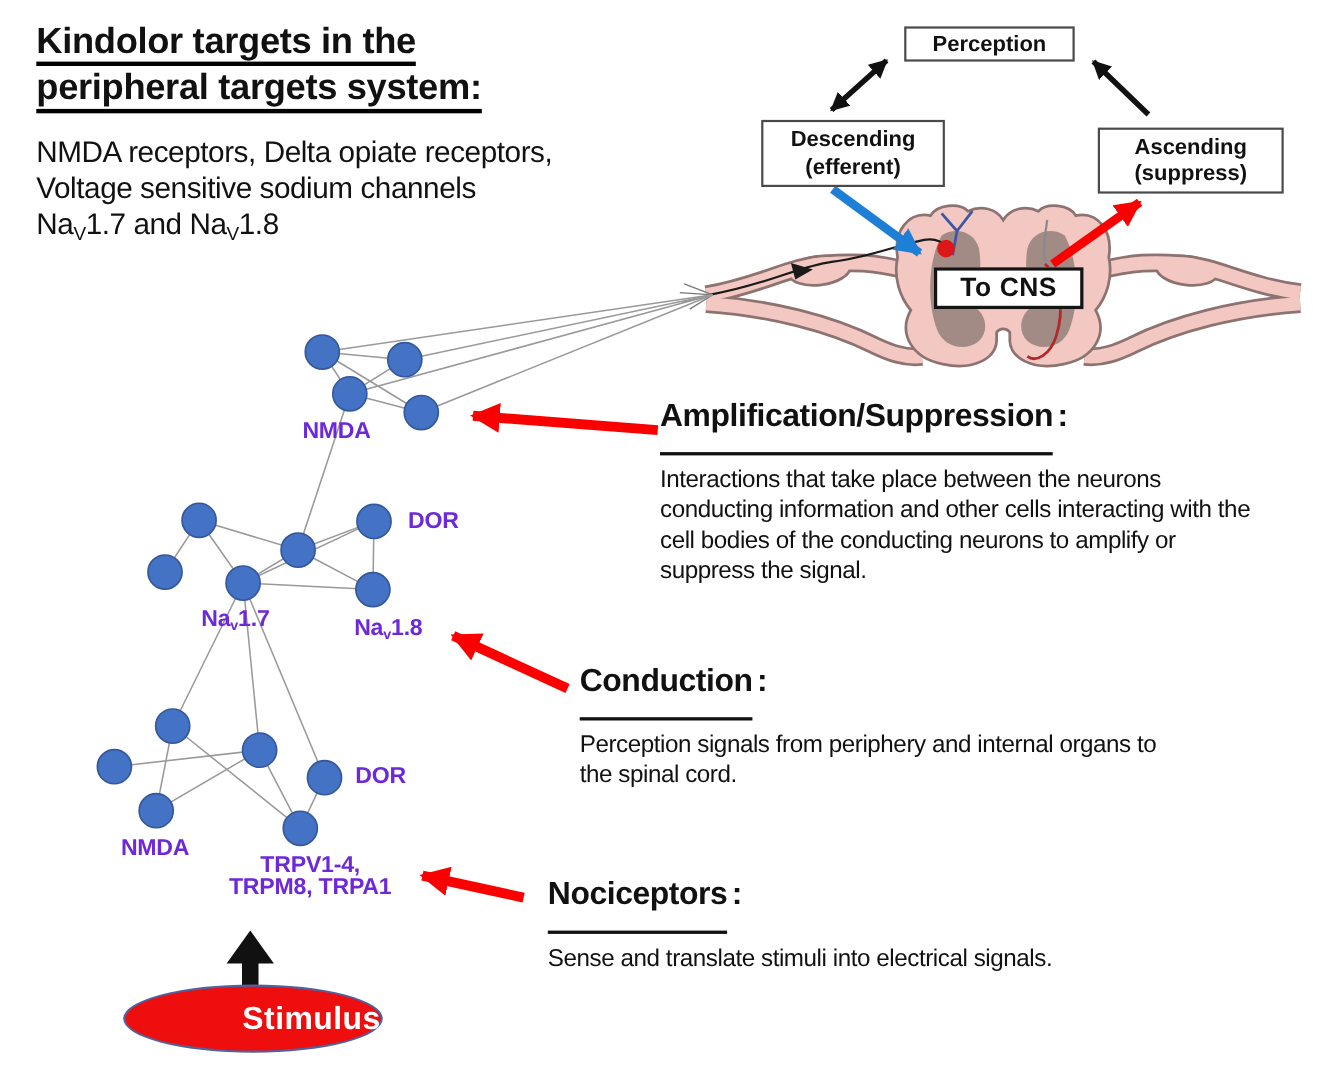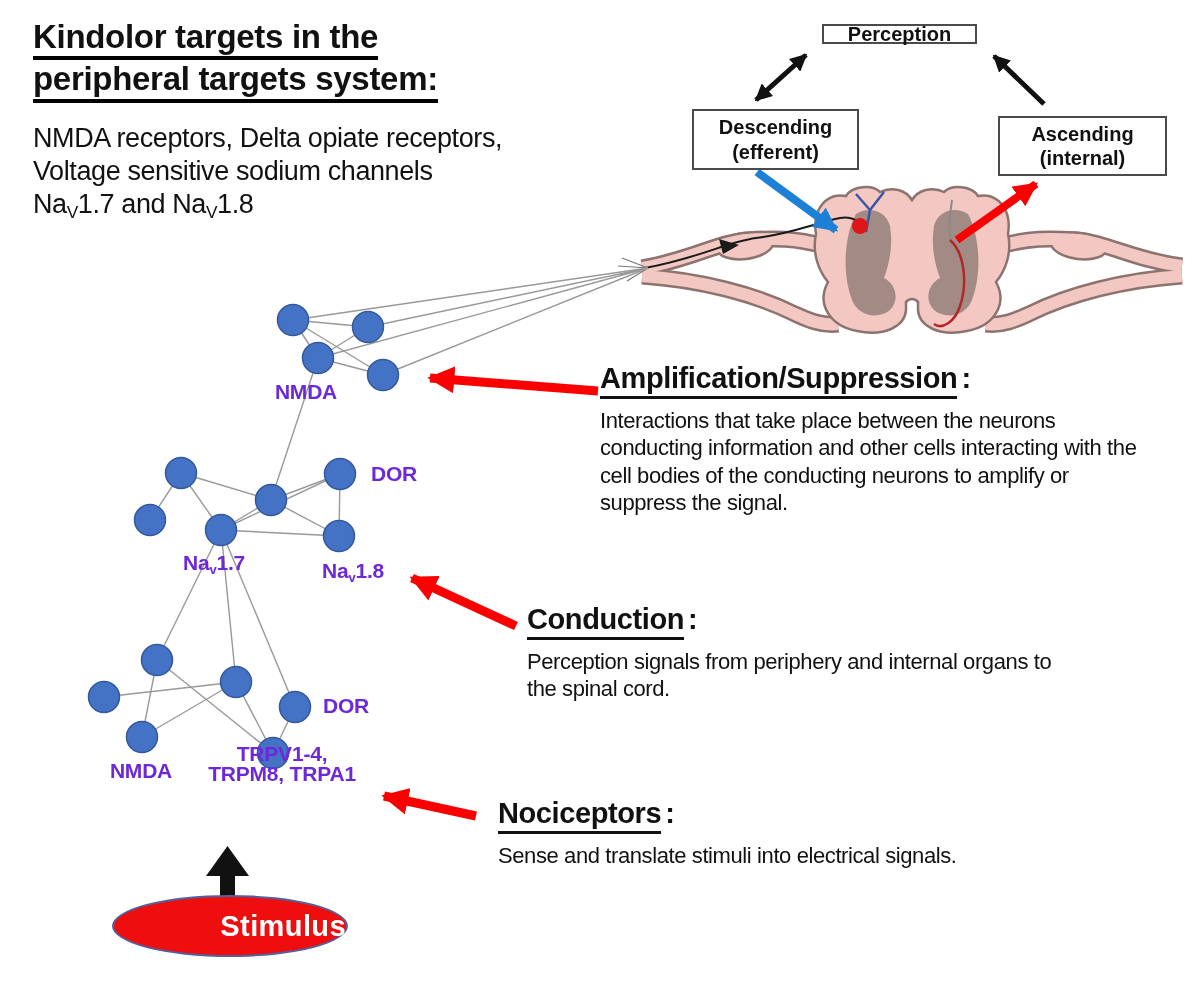--- a/index.html
+++ b/index.html
@@ -11,21 +11,21 @@
   .title{position:absolute;left:33px;top:18px}
   .title-h{font-size:33px;font-weight:bold;line-height:1.16;border-bottom:4px solid #000;
            display:inline-block;letter-spacing:-0.3px}
   .title-subs{margin-top:19px}
   .title-sub{font-size:27px;line-height:1.23;letter-spacing:-0.4px}
   .subv{font-size:64%;position:relative;top:5px}
 
   
   .ann{position:absolute}
   .ann-title{font-size:29px;font-weight:bold;border-bottom:3px solid #111;display:inline-block;
-             padding-bottom:1px;letter-spacing:-0.4px}
+             padding-bottom:16px;letter-spacing:-0.4px}
   .ann-colon{font-size:29px;font-weight:bold;margin-left:4px}
   .ann-body{font-size:22px;line-height:1.24;margin-top:8px;letter-spacing:-0.4px}
 
   
   .flow-box{position:absolute;background:#fff;border:2px solid #4a4a4a;display:flex;
             flex-direction:column;align-items:center;justify-content:center;font-weight:bold;
             font-size:20px;line-height:1.22;text-align:center;box-sizing:border-box}
   .to-cns{border:3px solid #141414;font-size:24px;letter-spacing:0.5px}
 
   
@@ -174,39 +174,42 @@
   <div class="title">
     <div><span class="title-h">Kindolor targets in the</span></div>
     <div><span class="title-h">peripheral targets system:</span></div>
     <div class="title-subs">
       <div class="title-sub">NMDA receptors, Delta opiate receptors,</div>
       <div class="title-sub">Voltage sensitive sodium channels</div>
       <div class="title-sub"><span>Na</span><span class="subv">V</span><span>1.7 and Na</span><span class="subv">V</span><span>1.8</span></div>
     </div>
   </div>
 
-  <div class="flow-box" style="left:822px;top:24px;width:155px;height:20px">
+  <div class="flow-box" style="left:822px;top:24px;width:155px;height:32px">
     <span>Perception</span>
   </div>
   <div class="flow-box" style="left:692px;top:109px;width:167px;height:61px">
     <span>Descending</span>
     <span>(efferent)</span>
   </div>
   <div class="flow-box" style="left:998px;top:116px;width:169px;height:60px">
     <span>Ascending</span>
-    <span>(internal)</span>
+    <span>(suppress)</span>
+  </div>
+  <div class="flow-box to-cns" style="left:849px;top:243px;width:136px;height:38px">
+    <span>To CNS</span>
   </div>
 
   <div class="net-label" style="left:306px;top:380px">NMDA</div>
   <div class="net-label" style="left:394px;top:462px">DOR</div>
   <div class="net-label" style="left:214px;top:551px"><span>Na</span><span class="subv2">v</span><span>1.7</span></div>
   <div class="net-label" style="left:353px;top:559px"><span>Na</span><span class="subv2">v</span><span>1.8</span></div>
   <div class="net-label" style="left:346px;top:694px">DOR</div>
   <div class="net-label" style="left:141px;top:759px">NMDA</div>
-  <div class="net-label trp" style="left:282px;top:744px">
+  <div class="net-label trp" style="left:282px;top:777px">
     <div>TRPV1-4,</div>
     <div>TRPM8, TRPA1</div>
   </div>
 
   <div class="ann" style="left:600px;top:362px;width:556px">
     <div><span class="ann-title">Amplification/Suppression</span><span class="ann-colon">:</span></div>
     <div class="ann-body">Interactions that take place between the neurons conducting information and other cells interacting with the cell bodies of the conducting neurons to amplify or suppress the signal.</div>
   </div>
   <div class="ann" style="left:527px;top:603px;width:545px">
     <div><span class="ann-title">Conduction</span><span class="ann-colon">:</span></div>

